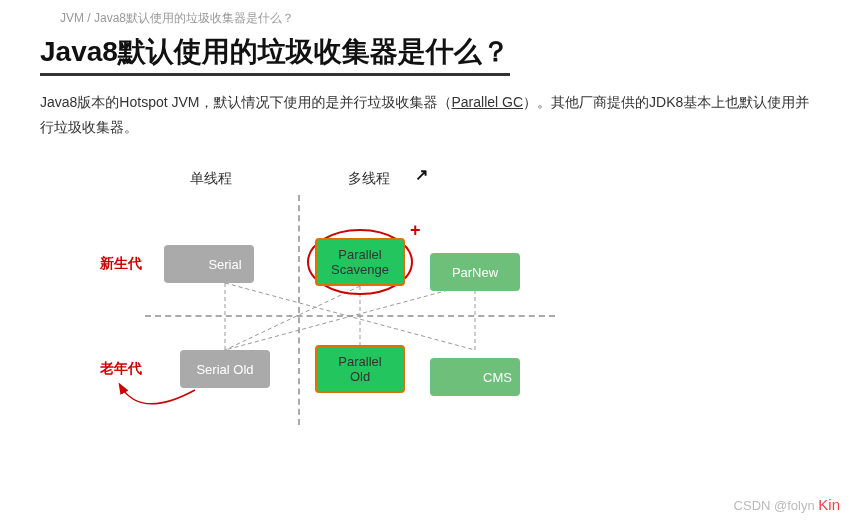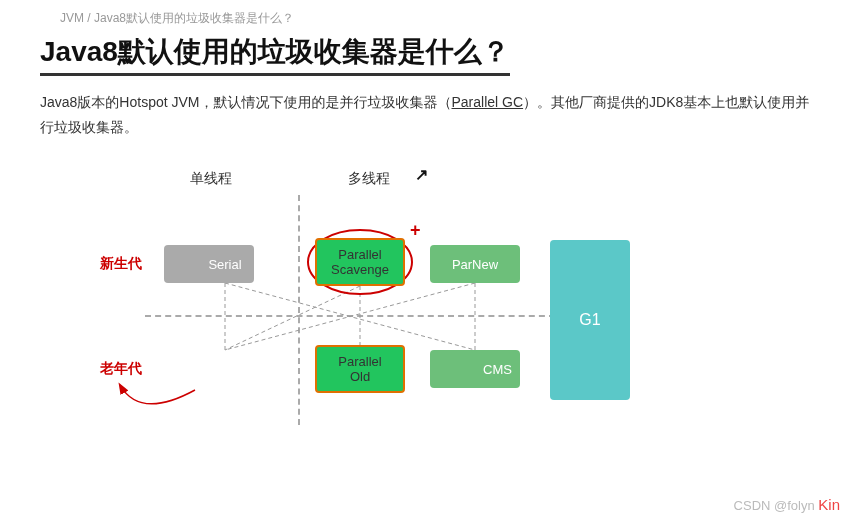--- a/index.html
+++ b/index.html
@@ -91,20 +91,21 @@
     .gc-box.orange-outline {
       background: #22c55e;
       color: #333;
       border: 2px solid #e07000;
     }
 
     .gc-box.green {
       background: #6dbf7a;
       color: #fff;
       border: none;
+      margin-top: 8px;
     }
 
     .gc-box.teal {
       background: #5bc8c8;
       color: #fff;
       border: none;
     }
 
     
     .divider-v {
@@ -215,26 +216,26 @@
 
       <ellipse cx="320" cy="102" rx="52" ry="32" stroke="#c00" stroke-width="2" fill="none"></ellipse>
     </svg>
 
     <div class="gc-box gray" style="left:124px; top:85px; width:90px; height:38px;padding-left:32px;">Serial</div>
 
     <div class="gc-box orange-outline" style="left:275px; top:78px; width:90px; height:48px; line-height:1.2;">Parallel<br>Scavenge</div>
 
     <div class="gc-box green" style="left:390px; top:85px; width:90px; height:38px;">ParNew</div>
 
+    <div class="gc-box gray" style="left:140px; top:190px; width:90px; height:38px;">Serial Old</div>
 
     <div class="gc-box orange-outline" style="left:275px; top:185px; width:90px; height:48px; line-height:1.2;">Parallel<br>Old</div>
 
     <div class="gc-box green" style="left:390px; top:190px; width:90px; height:38px;padding-left:45px;">CMS</div>
 
-    <div class="gc-box teal" style="left:510px; top:80px; width:80px; height:160px; font-size:16px;">G1</div>
 
   </div>
 </div>
 
 <div class="watermark">
   <span>CSDN @folyn</span>
   <span class="kin">Kin</span>
 </div>
 
 </body></html>

